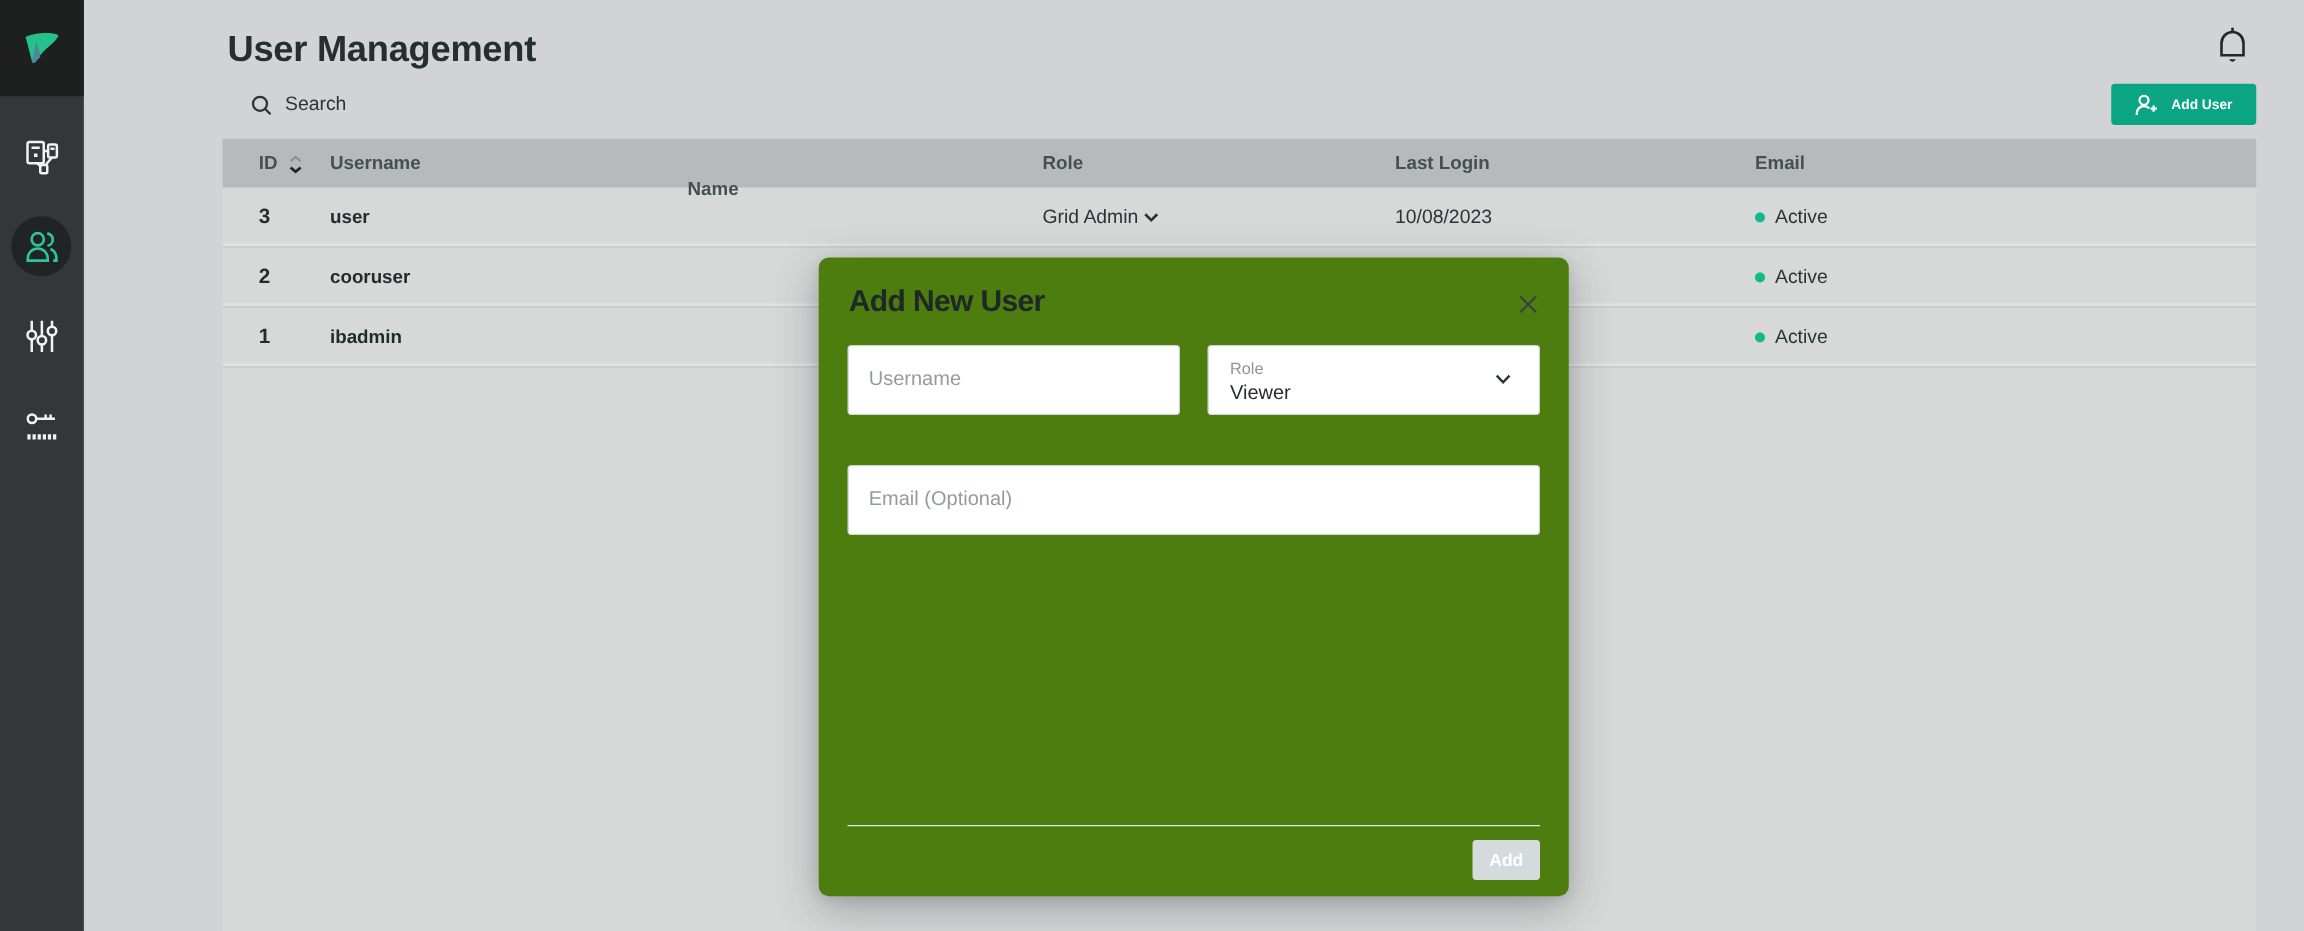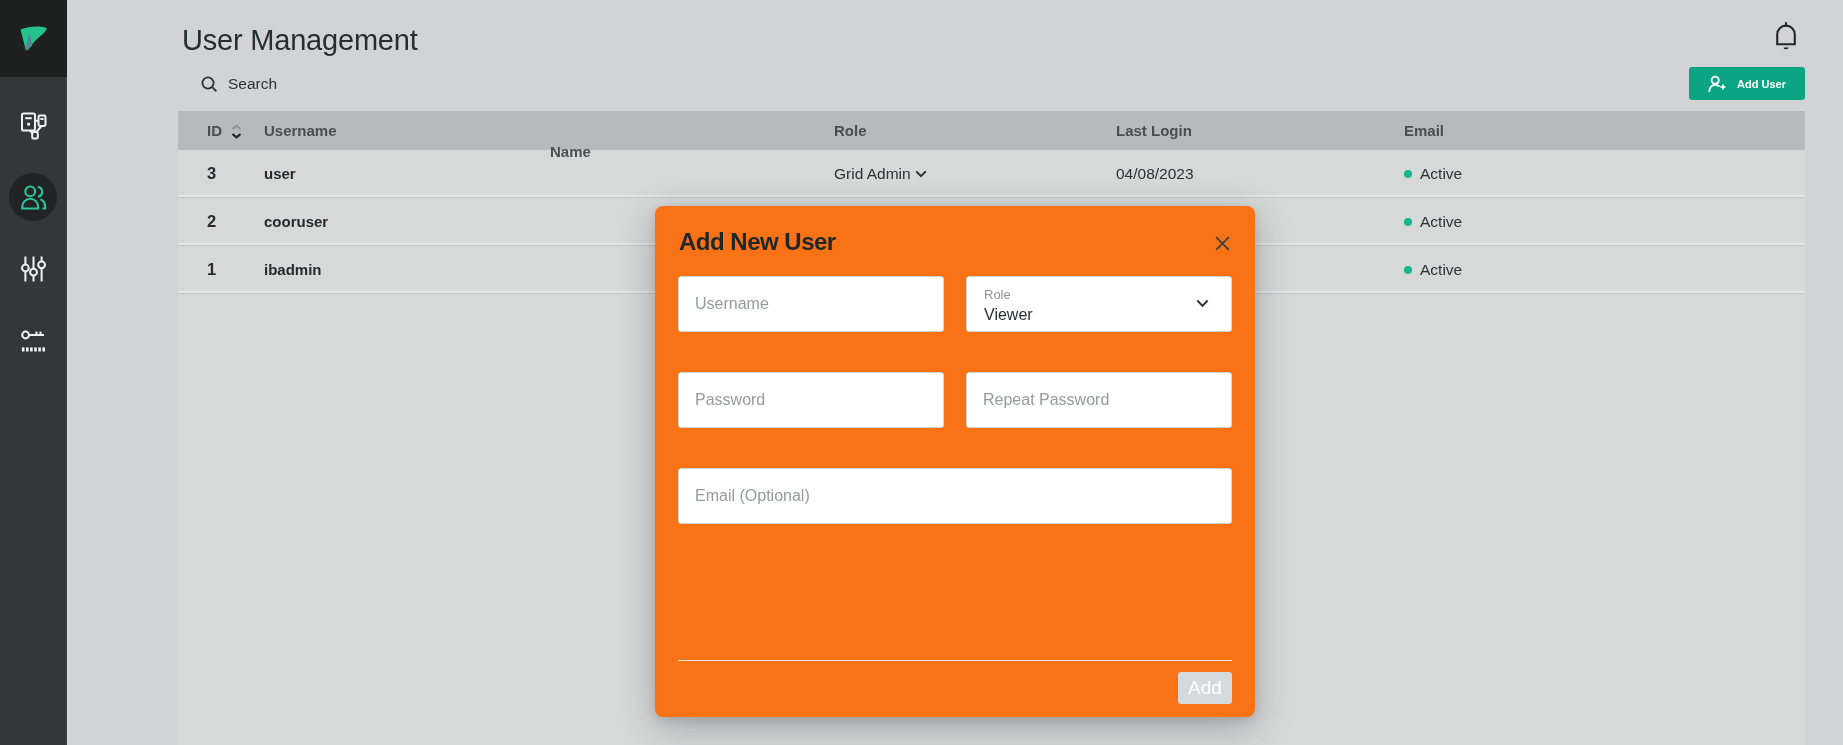--- a/index.html
+++ b/index.html
@@ -26,21 +26,21 @@
     width:48px; height:48px; margin-top:24px;
     display:flex; align-items:center; justify-content:center;
     border-radius:50%;
     cursor:pointer;
   }
   .nav-item.active { background:#212424; }
   
   .main { position:absolute; left:67px; top:0; right:0; bottom:0; }
   .page-title {
     position:absolute; left:115px; top:24px;
-    font-size:29px; font-weight:400; color:#272e2e; letter-spacing:-0.2px;
+    font-size:29px; font-weight:700; color:#272e2e; letter-spacing:-0.2px;
   }
   .bell-btn { position:absolute; left:1706px; top:20px; width:26px; height:32px; cursor:pointer; }
   .search-row { position:absolute; left:111px; top:60px; right:38px; height:48px; }
   .search-box { position:absolute; left:23px; top:15px; display:flex; align-items:center; cursor:text; }
   .search-box .ph { margin-left:10px; font-size:15.5px; color:#2d3434; }
   .add-user-btn {
     position:absolute; right:0px; top:7px; width:116px; height:33px;
     background:#0ca583; border:none; border-radius:3px;
     display:flex; align-items:center; justify-content:center; gap:10px;
     color:#ffffff; font-size:11px; font-weight:700;
@@ -72,21 +72,21 @@
   .thead .col-id { display:flex; align-items:center; gap:9px; }
   .sort-icon { display:inline-block; margin-top:2px; cursor:pointer; }
   .cell-id { font-size:16.5px; font-weight:600; color:#252c2c; }
   .cell-username { font-weight:700; font-size:15px; color:#242b2b; }
   .role-select { display:flex; align-items:center; gap:4px; cursor:pointer; }
   .status-cell { display:flex; align-items:center; gap:8px; }
   .status-dot { width:8px; height:8px; border-radius:50%; background:#13b78c; }
   
   .modal {
     position:absolute; left:655px; top:206px; width:600px; height:511px;
-    background:#f97316; border-radius:8px;
+    background:#4d7c0f; border-radius:8px;
     box-shadow: 0 10px 36px rgba(40,44,46,0.30), 0 3px 10px rgba(40,44,46,0.12);
     z-index:5;
     padding:0 23px;
   }
   .modal h2 {
     margin-top:22px; margin-left:1px;
     font-size:24px; font-weight:700; color:#202727; letter-spacing:-0.5px;
   }
   .modal-close {
     position:absolute; top:26px; right:22px; width:22px; height:22px;
@@ -109,21 +109,21 @@
   .field input::placeholder { color:#949b9b; opacity:1; }
   .select-field { cursor:pointer; padding:10px 16px 0 17px; }
   .select-label { font-size:13px; color:#8d9494; }
   .select-value { font-size:16px; color:#272e2e; margin-top:4px; }
   .select-chevron { position:absolute; right:22px; top:22px; }
   .modal-divider {
     position:absolute; left:23px; right:23px; top:454px; height:1px; background:#e4e6e6;
   }
   .modal-add-btn {
     position:absolute; right:23px; top:466px; width:54px; height:32px;
-    background:#d5dadc; color:#ffffff; font-size:19px; font-weight:400;
+    background:#d5dadc; color:#ffffff; font-size:14px; font-weight:700;
     border:none; border-radius:3px; cursor:default;
     font-family:"Liberation Sans", sans-serif;
   }
   svg { display:block; }
 </style>
 </head>
 <body>
 
 <aside class="sidebar">
   <div class="logo-box">
@@ -239,21 +239,21 @@
       <div class="col-username cell-username">user</div>
       <div class="col-name"></div>
       <div class="col-role">
         <span class="role-select">
           <span>Grid Admin</span>
           <svg width="12" height="8" viewBox="0 0 12 8" fill="none">
             <path d="M1.2,1.4 L6,6.2 L10.8,1.4" stroke="#2b3232" stroke-width="2"></path>
           </svg>
         </span>
       </div>
-      <div class="col-login">04/08/2023</div>
+      <div class="col-login">10/08/2023</div>
       <div class="col-status">
         <span class="status-cell">
           <span class="status-dot"></span>
           <span>Active</span>
         </span>
       </div>
     </div>
 
     <div class="trow">
       <div class="col-id cell-id">2</div>
@@ -300,28 +300,20 @@
       </div>
       <div class="field select-field">
         <div class="select-label">Role</div>
         <div class="select-value">Viewer</div>
         <svg class="select-chevron" width="13" height="9" viewBox="0 0 13 9" fill="none">
           <path d="M1.4,1.5 L6.5,6.8 L11.6,1.5" stroke="#2b3232" stroke-width="1.9"></path>
         </svg>
       </div>
     </div>
     <div class="frow">
-      <div class="field">
-        <input type="text" placeholder="Password" style="">
-      </div>
-      <div class="field">
-        <input type="text" placeholder="Repeat Password" style="">
-      </div>
-    </div>
-    <div class="frow">
       <div class="field full">
         <input type="text" placeholder="Email (Optional)" style="">
       </div>
     </div>
   </div>
 
   <div class="modal-divider"></div>
   <button class="modal-add-btn">Add</button>
 </div>
 

